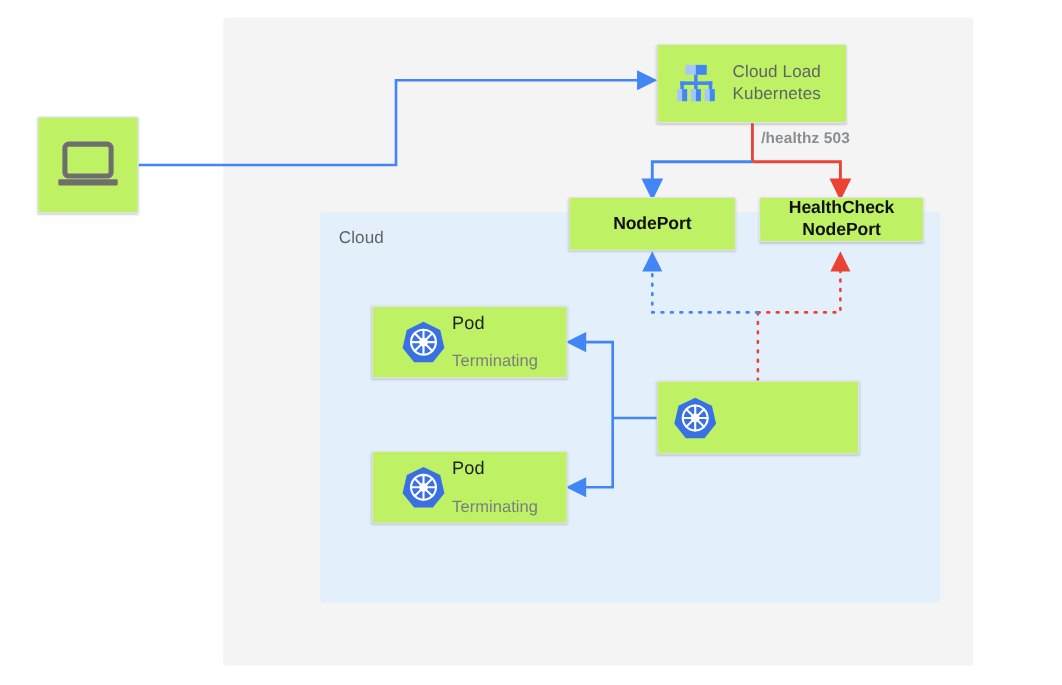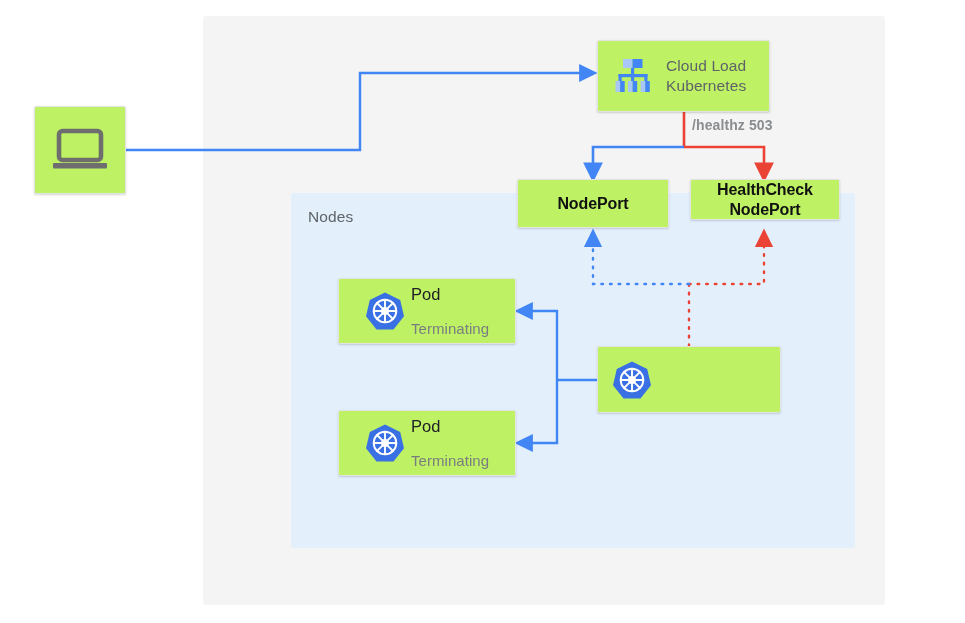--- a/index.html
+++ b/index.html
@@ -139,21 +139,21 @@
     pointer-events: none;
   }
 </style>
 </head>
 <body>
 
 <div id="canvas">
 
   <div id="outer-panel" class="abs"></div>
   <div id="nodes-panel" class="abs"></div>
-  <div id="nodes-label" class="abs">Nodes</div>
+  <div id="nodes-label" class="abs">Cloud</div>
 
   <svg id="connectors" class="abs" viewBox="0 0 965 623" xmlns="http://www.w3.org/2000/svg">
     <defs>
       <marker id="arrow-blue" markerWidth="9" markerHeight="9" refX="4.2" refY="4.5" orient="auto" markerUnits="strokeWidth">
         <path d="M0.5,0.7 L8.2,4.5 L0.5,8.3 Z" fill="#4285f4"></path>
       </marker>
       <marker id="arrow-red" markerWidth="9" markerHeight="9" refX="4.2" refY="4.5" orient="auto" markerUnits="strokeWidth">
         <path d="M0.5,0.7 L8.2,4.5 L0.5,8.3 Z" fill="#ea4335"></path>
       </marker>
       <marker id="arrow-blue-sm" markerWidth="9" markerHeight="9" refX="4.2" refY="4.5" orient="auto" markerUnits="strokeWidth">

